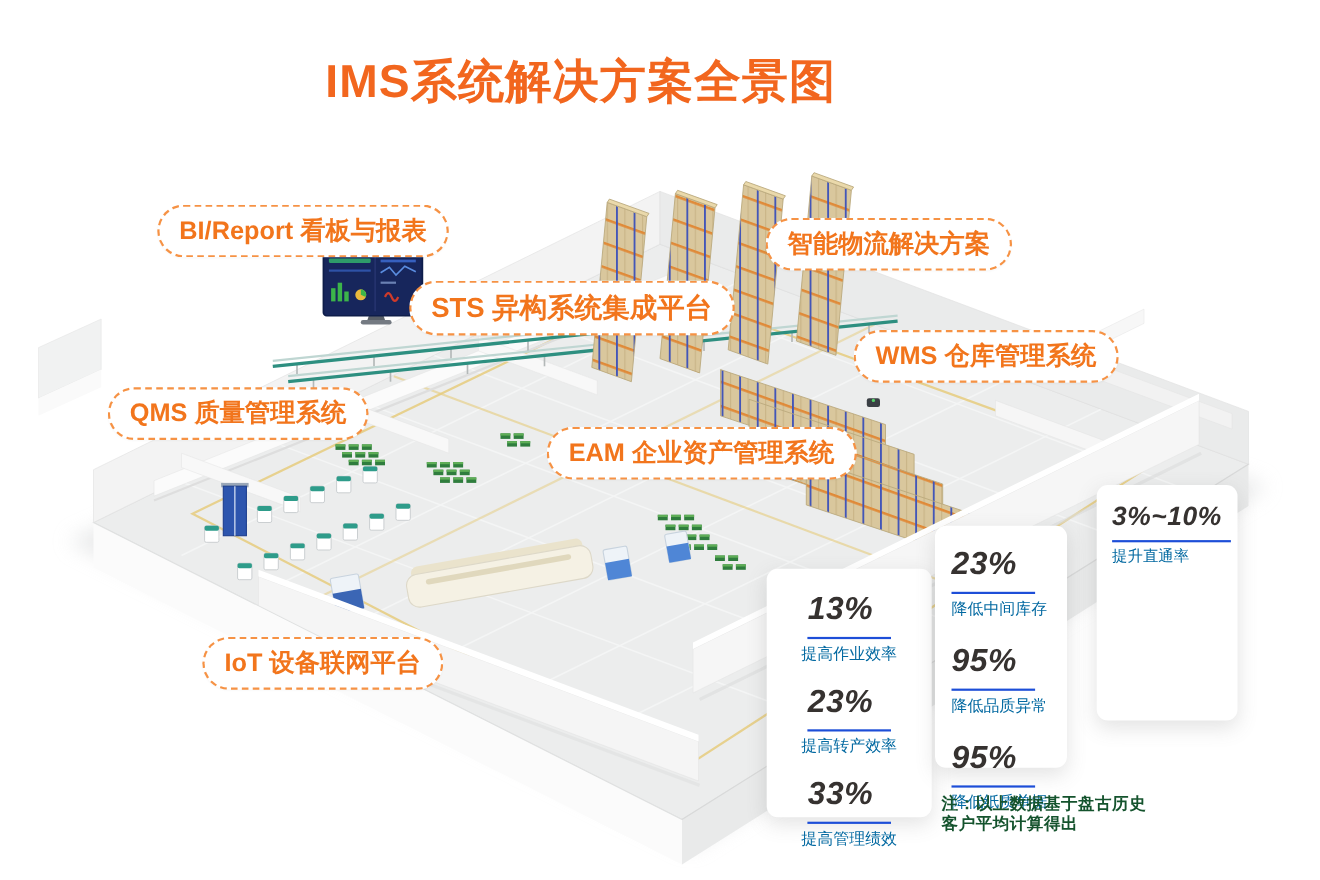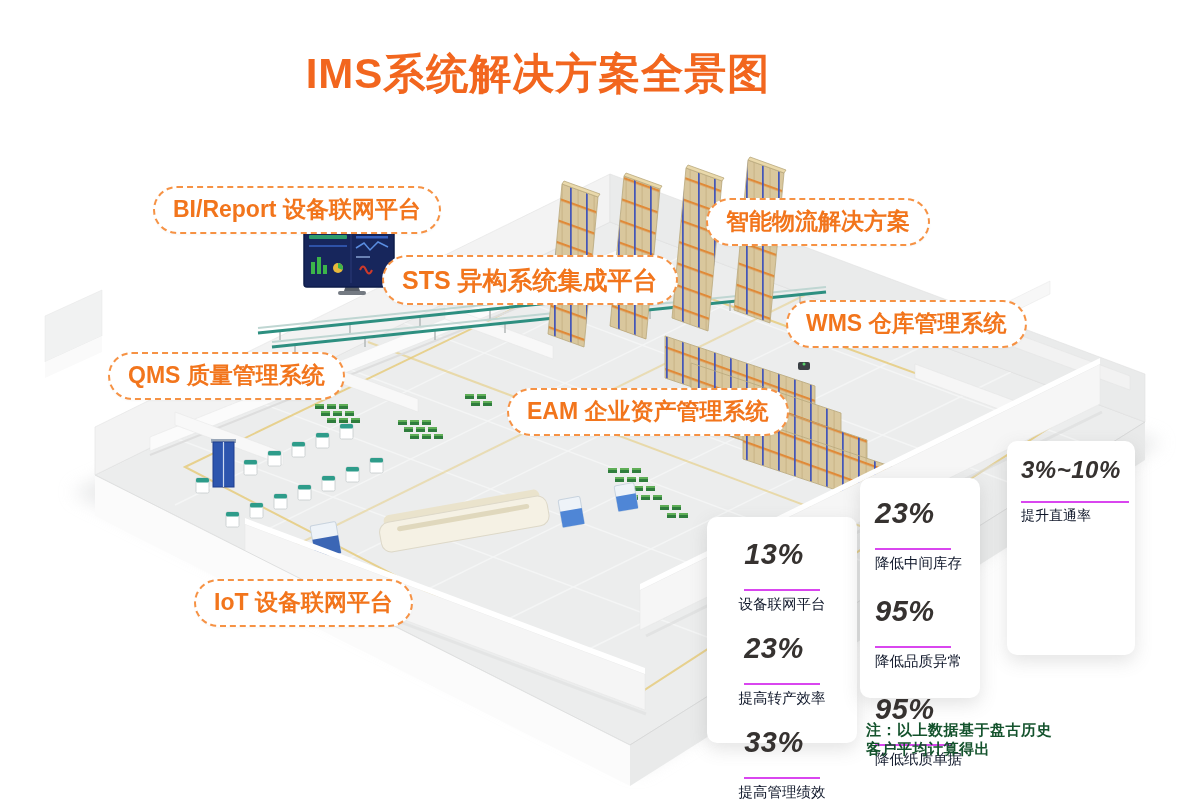--- a/index.html
+++ b/index.html
@@ -1,18 +1,18 @@
 <!DOCTYPE html>
 <html><head>
 <meta charset="utf-8">
 <style>
   * { margin:0; padding:0; box-sizing:border-box; }
   html,body { width:1200px; height:800px; background:#ffffff; overflow:hidden;
     font-family:"Liberation Sans","DejaVu Sans",sans-serif; }
-  .canvas { position:relative; width:1056px; height:800px; background:#fff;margin-left:10px; }
+  .canvas { position:relative; width:1056px; height:800px; background:#fff; }
 
   .title { position:absolute; top:46px; left:0; width:100%; text-align:center;
     font-size:42px; font-weight:800; letter-spacing:1px; color:#f2661e; }
 
   .factory-svg { position:absolute; left:0; top:0; width:1200px; height:800px; z-index:1; }
 
   .pill { position:absolute; z-index:5; background:#ffffff; border:2px dashed #f69244;
     border-radius:999px; padding:8px 18px; font-size:23px; font-weight:700;
     color:#f2751c; white-space:nowrap; line-height:1.2;
     box-shadow:0 1px 2px rgba(0,0,0,0.03); }
@@ -31,23 +31,23 @@
   .card-2 { left:850px; top:478px; width:120px; height:220px; padding:20px 15px; }
   .card-3 { left:997px; top:441px; width:128px; height:214px; padding:16px 14px; }
 
   .stat-item { margin-bottom:19px; }
   .stat-item:last-child { margin-bottom:0; }
   .card-2 .stat-item { margin-bottom:23px; }
   .card-3 .stat-item { margin-bottom:7px; }
 
   .stat-value { display:inline-block; font-style:italic; font-weight:700;
     font-size:29px; line-height:1.1; color:#363230; letter-spacing:0.5px;
-    border-bottom:2px solid #d946ef; padding:0 16px 18px 0; }
+    border-bottom:2px solid #1d4ed8; padding:0 16px 8px 0; }
   .card-3 .stat-value { font-size:24px; padding-right:8px; }
-  .stat-label { margin-top:4px; font-size:14.5px; font-weight:500; color:#0f172a; }
+  .stat-label { margin-top:4px; font-size:14.5px; font-weight:500; color:#0369a1; }
   .card-3 .stat-label { font-size:14px; }
 
   .note { position:absolute; z-index:6; left:856px; top:721px; font-size:15px;
     font-weight:700; color:#14532d; letter-spacing:0.5px; }
 </style>
 </head>
 <body>
 
 <div class="canvas">
 
@@ -279,32 +279,32 @@
     </g>
 
     <g>
       <polygon points="85,475 620,745 620,786 85,516" fill="#fbfbfb"></polygon>
       <polygon points="620,745 1135,422 1135,460 620,786" fill="#e9eaea"></polygon>
       <line x1="85" y1="475" x2="620" y2="745" stroke="#dfe0e0" stroke-width="1"></line>
       <line x1="620" y1="745" x2="1135" y2="422" stroke="#d8d9d9" stroke-width="1"></line>
     </g>
   </svg>
 
-  <div class="pill pill-bi">BI/Report 设备联网平台</div>
+  <div class="pill pill-bi">BI/Report 看板与报表</div>
   <div class="pill pill-sts">STS 异构系统集成平台</div>
   <div class="pill pill-log">智能物流解决方案</div>
   <div class="pill pill-wms">WMS 仓库管理系统</div>
   <div class="pill pill-eam">EAM 企业资产管理系统</div>
   <div class="pill pill-qms">QMS 质量管理系统</div>
   <div class="pill pill-iot">IoT 设备联网平台</div>
 
   <div class="stat-card card-1">
     <div class="stat-item">
       <div class="stat-value">13%</div>
-      <div class="stat-label">设备联网平台</div>
+      <div class="stat-label">提高作业效率</div>
     </div>
     <div class="stat-item">
       <div class="stat-value">23%</div>
       <div class="stat-label">提高转产效率</div>
     </div>
     <div class="stat-item">
       <div class="stat-value">33%</div>
       <div class="stat-label">提高管理绩效</div>
     </div>
   </div>

